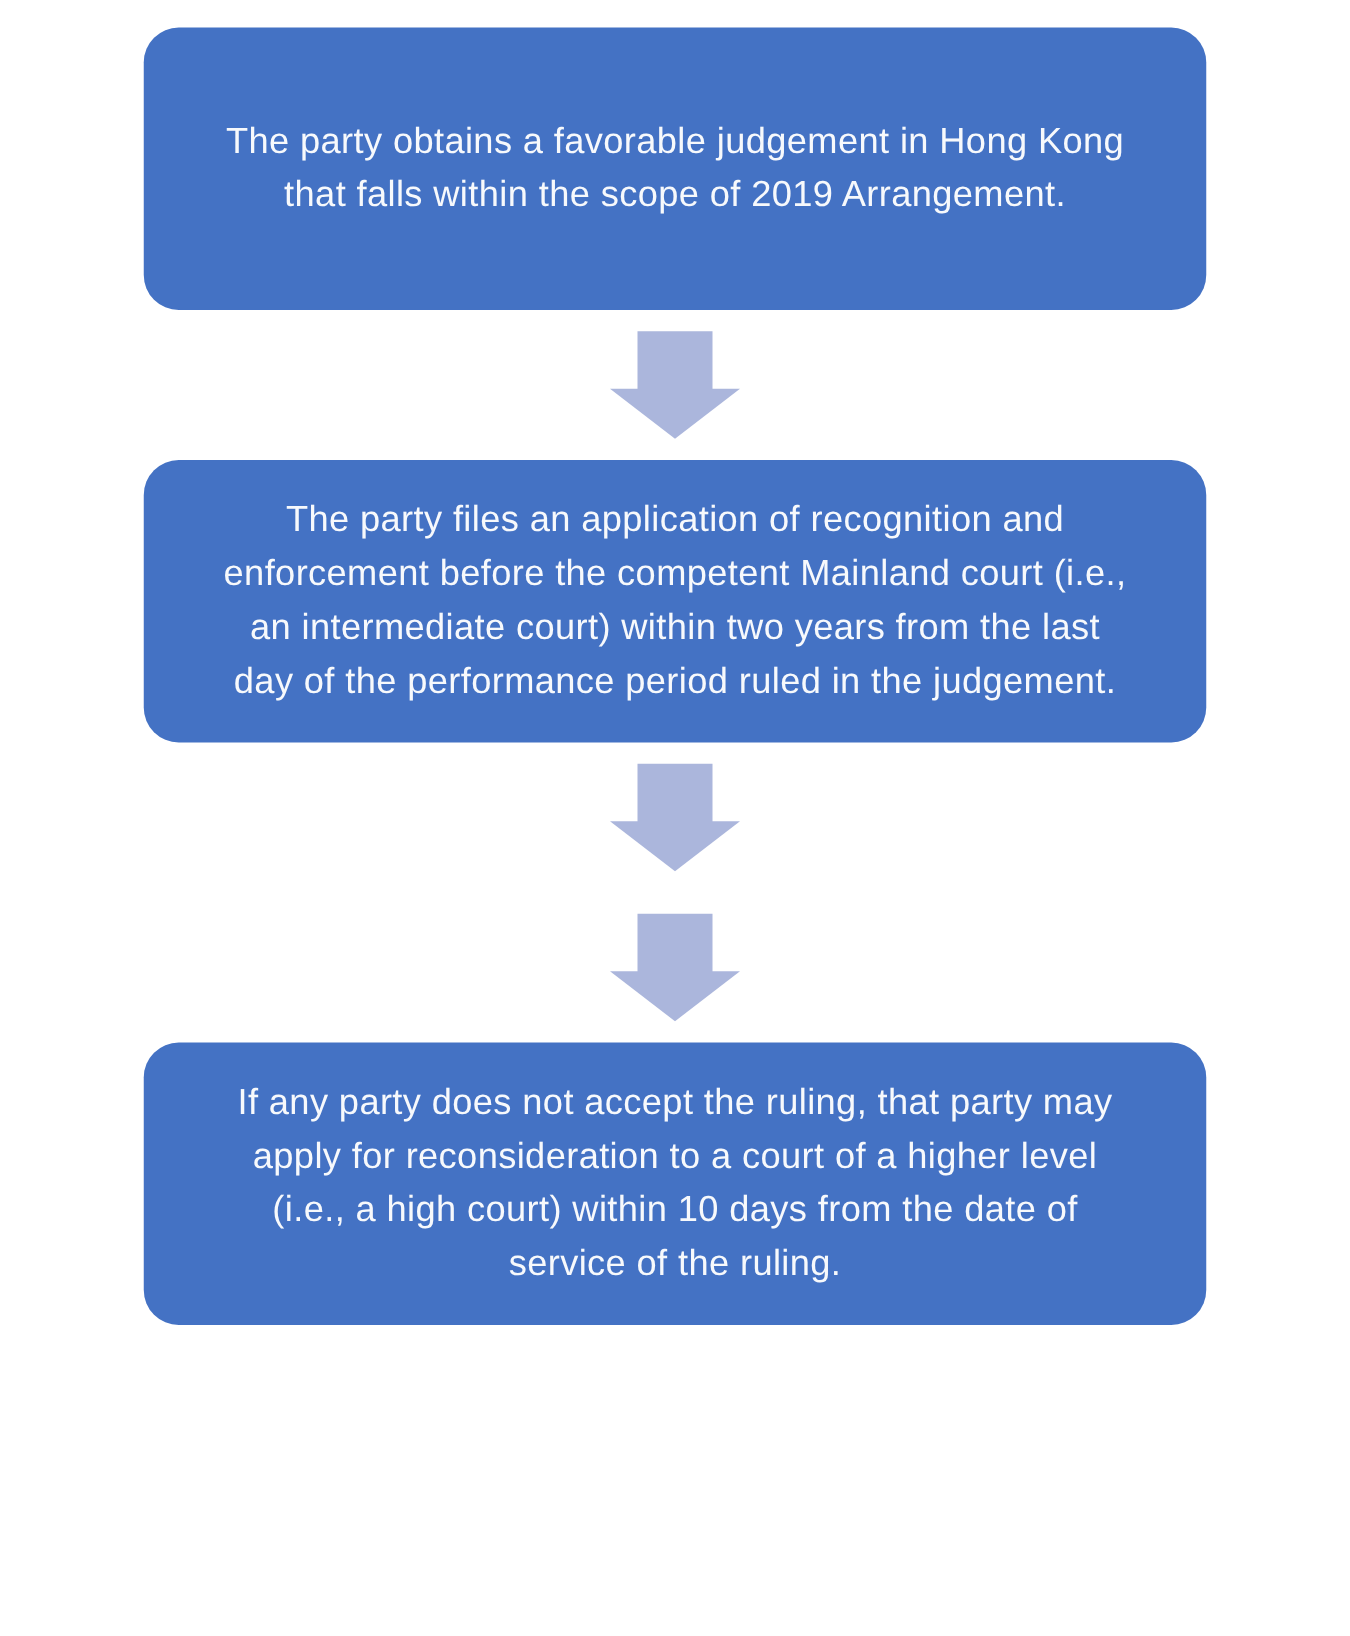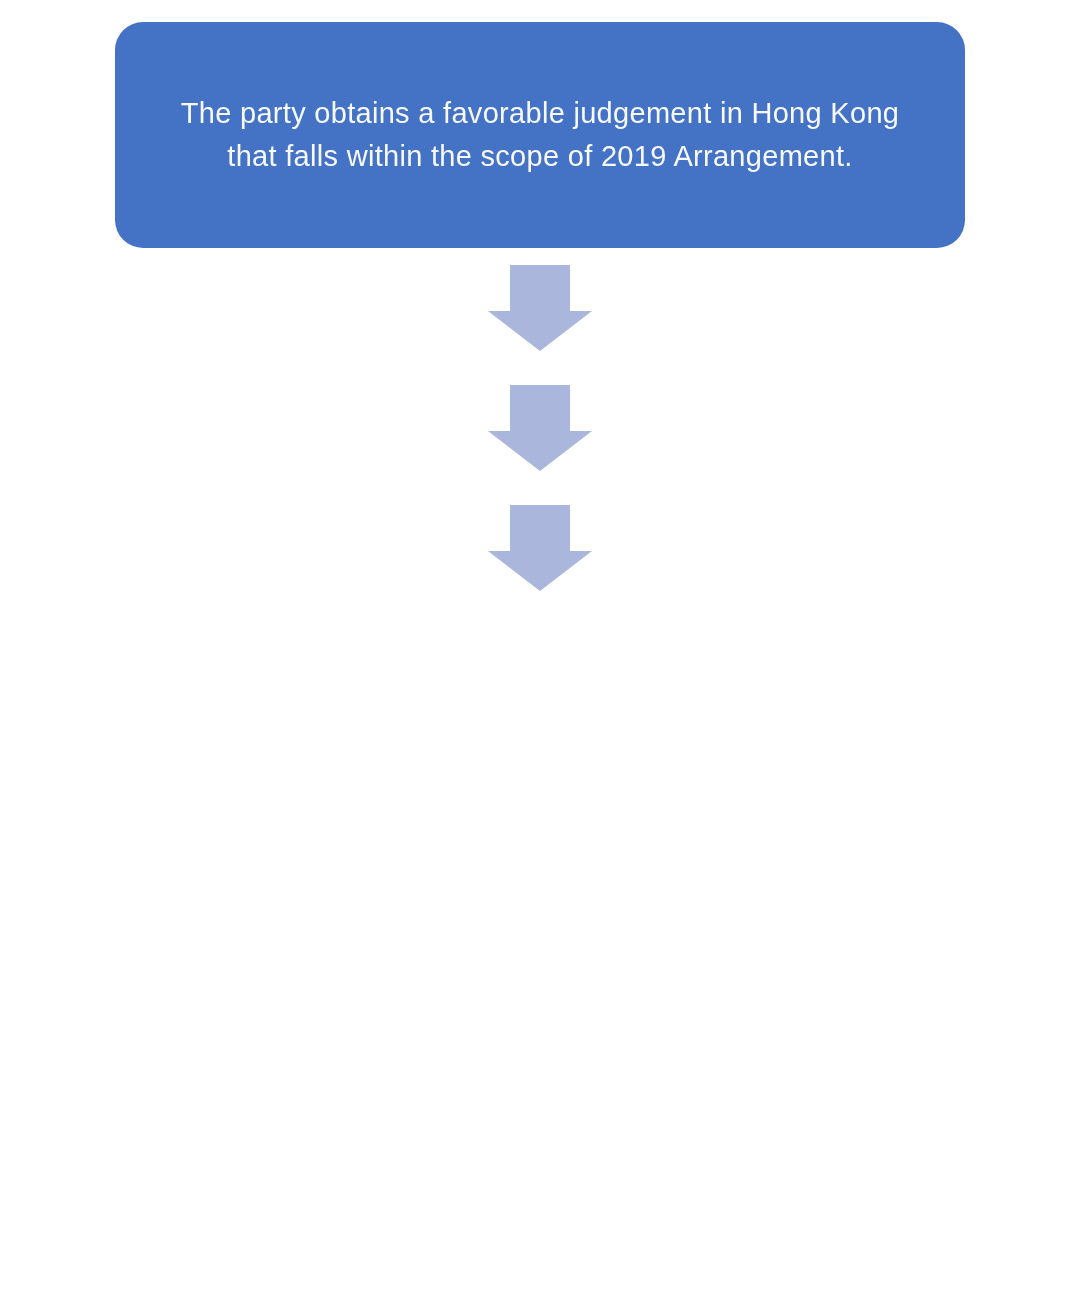--- a/index.html
+++ b/index.html
@@ -81,30 +81,42 @@
 that falls within the scope of 2019 Arrangement.</div>
   </div>
 
   <div class="arrow-zone">
     <div class="arrow">
       <div class="stem"></div>
       <div class="head"></div>
     </div>
   </div>
 
+  <div class="box">
+    <div class="box-text">The party files an application of recognition and
+enforcement before the competent Mainland court (i.e.,
+an intermediate court) within two years from the last
+day of the performance period ruled in the judgement.</div>
+  </div>
 
   <div class="arrow-zone">
     <div class="arrow">
       <div class="stem"></div>
       <div class="head"></div>
     </div>
   </div>
 
 
   <div class="arrow-zone">
     <div class="arrow">
       <div class="stem"></div>
       <div class="head"></div>
     </div>
   </div>
 
+  <div class="box">
+    <div class="box-text">If any party does not accept the ruling, that party may
+apply for reconsideration to a court of a higher level
+(i.e., a high court) within 10 days from the date of
+service of the ruling.</div>
+  </div>
 
 </div>
 
 </body></html>

